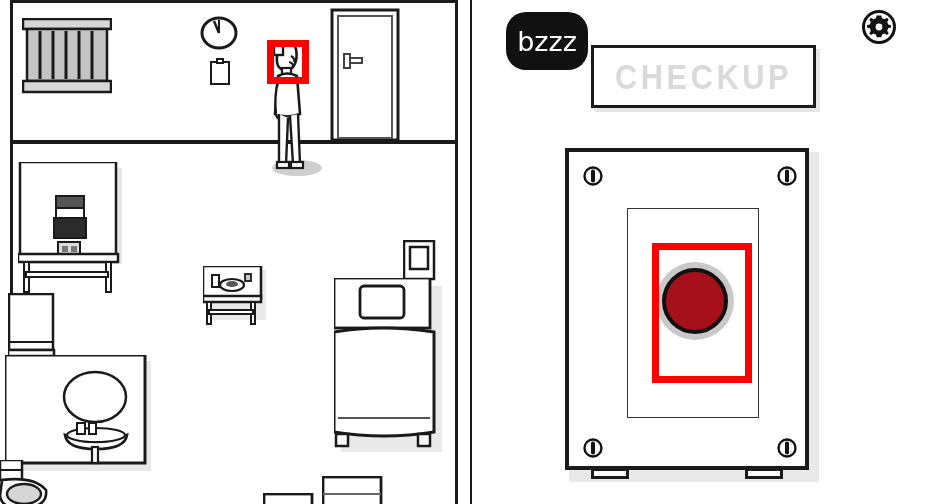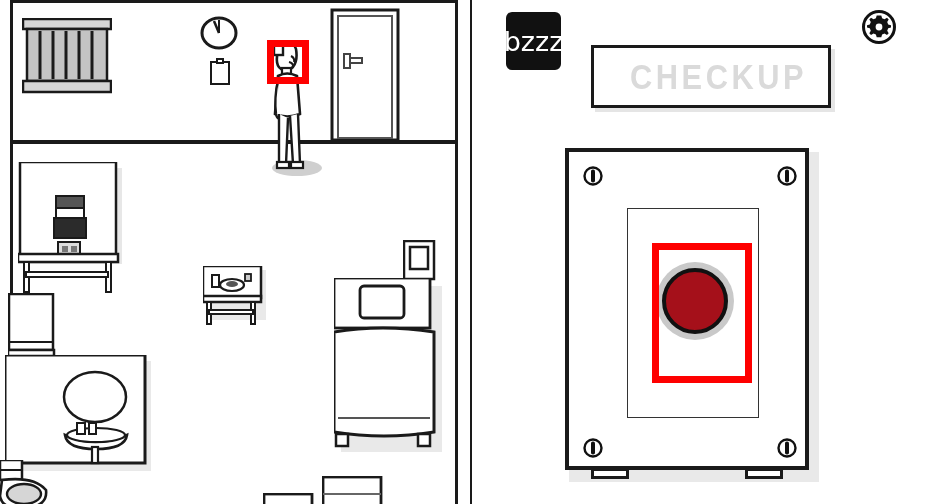--- a/index.html
+++ b/index.html
@@ -52,37 +52,37 @@
   }
   #wall-floor-line {
     position: absolute; left: 12px; top: 140px;
     width: 446px; height: 4px; background: #1a1a1a;
   }
 
   
   #bzzz-badge {
     position: absolute;
     left: 506px; top: 12px;
-    width: 55px; height: 58px;
+    width: 82px; height: 58px;
     background: #111111;
-    border-radius: 6px;
+    border-radius: 20px;
     display: flex; align-items: center; justify-content: center;
     color: #ffffff;
     font-size: 27px;
     letter-spacing: 0px;
     font-family: "DejaVu Sans", sans-serif;
   }
   #checkup-box {
     position: absolute;
     left: 591px; top: 45px;
     width: 219px; height: 57px;
     background: #ffffff;
     border: 3px solid #1a1a1a;
     box-shadow: 4px 4px 0 rgba(0,0,0,0.10);
-    display: flex; align-items: center; justify-content: center; padding-left: 15px;
+    display: flex; align-items: center; justify-content: center;
   }
   #checkup-label {
     color: #dadada;
     font-size: 35px;
     letter-spacing: 4px;
     font-family: "Liberation Sans Narrow", "Liberation Sans", sans-serif;
     transform: scaleX(0.88);
     font-weight: 700;
   }
   #gear-button {

